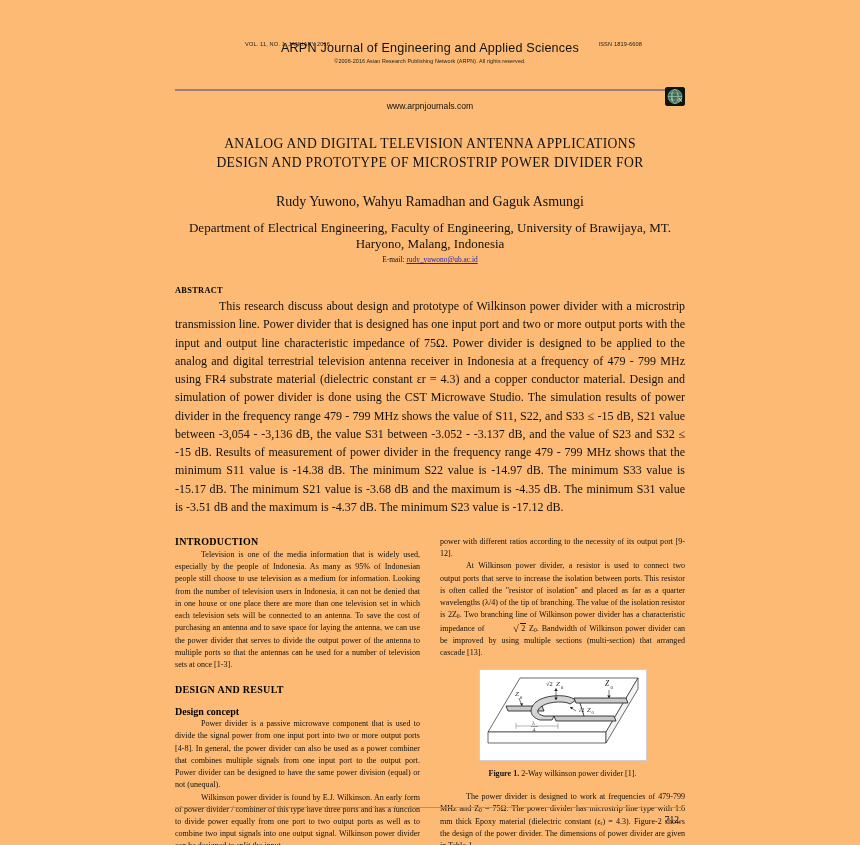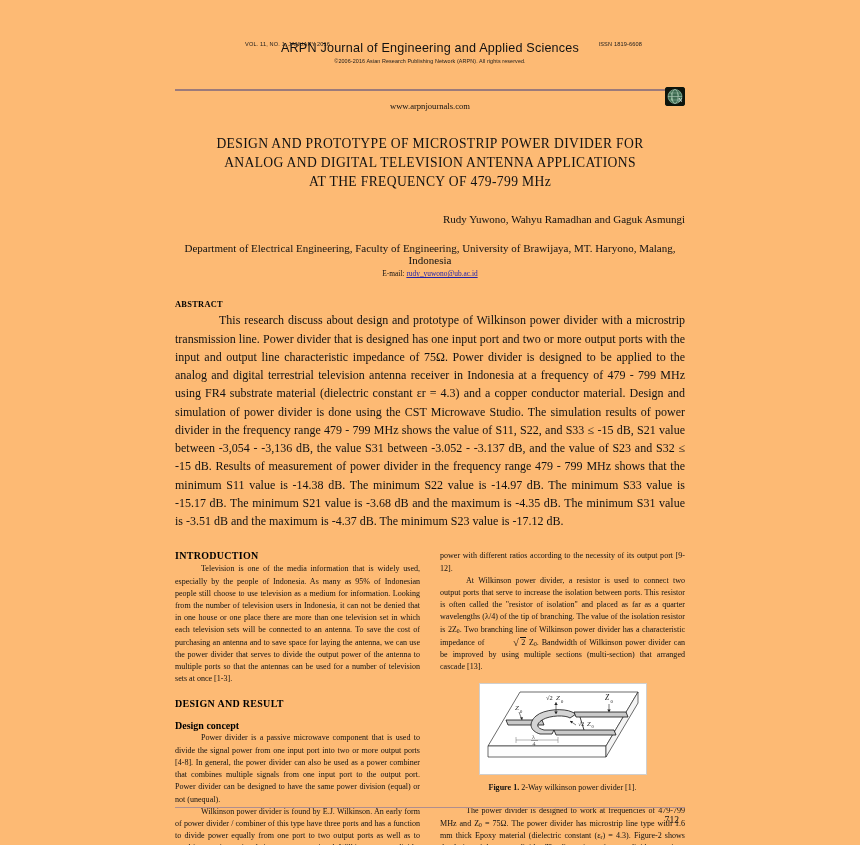--- a/index.html
+++ b/index.html
@@ -85,49 +85,49 @@
   .globe-logo svg { display: block; }
 
   .rule-top {
     margin-top: 8px;
     height: 1.6px;
     background: #9c7b7b;
     width: 100%;
   }
   .site-line {
     text-align: center;
-    font-family: Liberation Serif, serif;
+    font-family: Liberation Sans, sans-serif;
     font-size: 8.6px;
     color: #111;
     margin-top: 10px;
   }
 
   
   .paper-title {
     text-align: center;
     font-family: "Liberation Serif", serif;
     font-size: 13.6px;
     line-height: 1.42;
     letter-spacing: 0.35px;
     color: #111;
     margin-top: 23px;
   }
   .paper-title div { white-space: nowrap; }
 
   .authors {
-    text-align: right;
-    font-size: 11px;
+    text-align: center;
+    font-size: 14px;
     color: #111;
     margin-top: 22px;
   }
   .affil {
     text-align: center;
-    font-size: 11px;
-    color: #111;
-    margin-top: 17px;
+    font-size: 13px;
+    color: #111;
+    margin-top: 10px;
   }
   .email {
     text-align: center;
     font-size: 7.4px;
     color: #111;
     margin-top: 3px;
   }
   .email a {
     color: #2222aa;
     text-decoration: underline;
@@ -273,23 +273,22 @@
             <path d="M12 5.5 q2.5 1.5 1.5 4.5" fill="#9cc4a6" opacity="0.8"></path>
             <text x="13.2" y="15.2" font-family="Liberation Serif, serif" font-size="5.5" fill="#e8f2ea">N</text>
           </svg>
         </div>
       </div>
       <div class="rule-top"></div>
       <div class="site-line">www.arpnjournals.com</div>
     </div>
 
     <div class="paper-title">
+      <div>ANALOG AND DIGITAL TELEVISION ANTENNA APPLICATIONS</div>
       <div>DESIGN AND PROTOTYPE OF MICROSTRIP POWER DIVIDER FOR</div>
-      <div>ANALOG AND DIGITAL TELEVISION ANTENNA APPLICATIONS</div>
-      <div>AT THE FREQUENCY OF 479-799 MHz</div>
     </div>
 
     <div class="authors">Rudy Yuwono, Wahyu Ramadhan and Gaguk Asmungi</div>
     <div class="affil">Department of Electrical Engineering, Faculty of Engineering, University of Brawijaya, MT. Haryono, Malang, Indonesia</div>
     <div class="email">
       <span>E-mail:</span>
       <a href="#">rudy_yuwono@ub.ac.id</a>
     </div>
 
     <div class="abstract-head">ABSTRACT</div>

